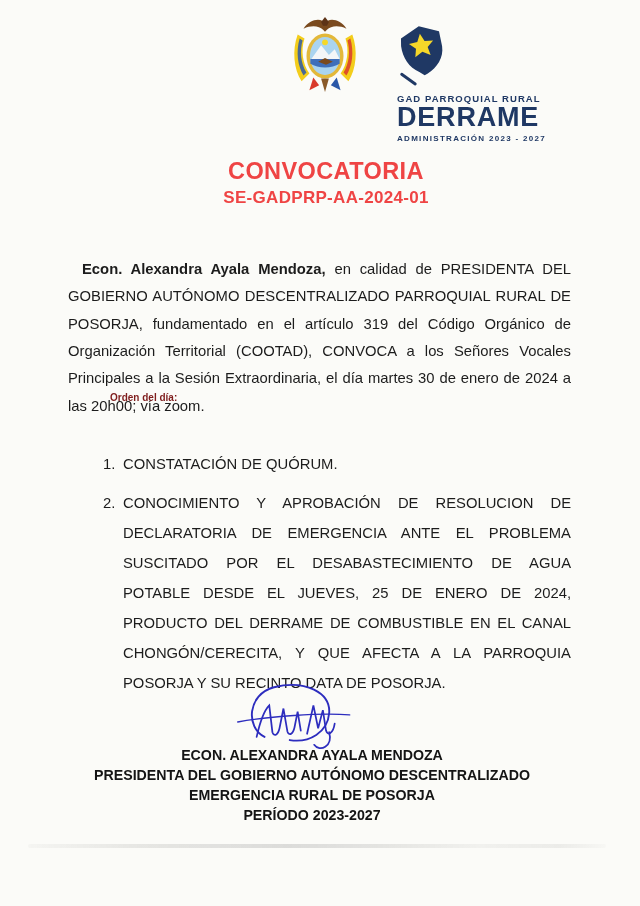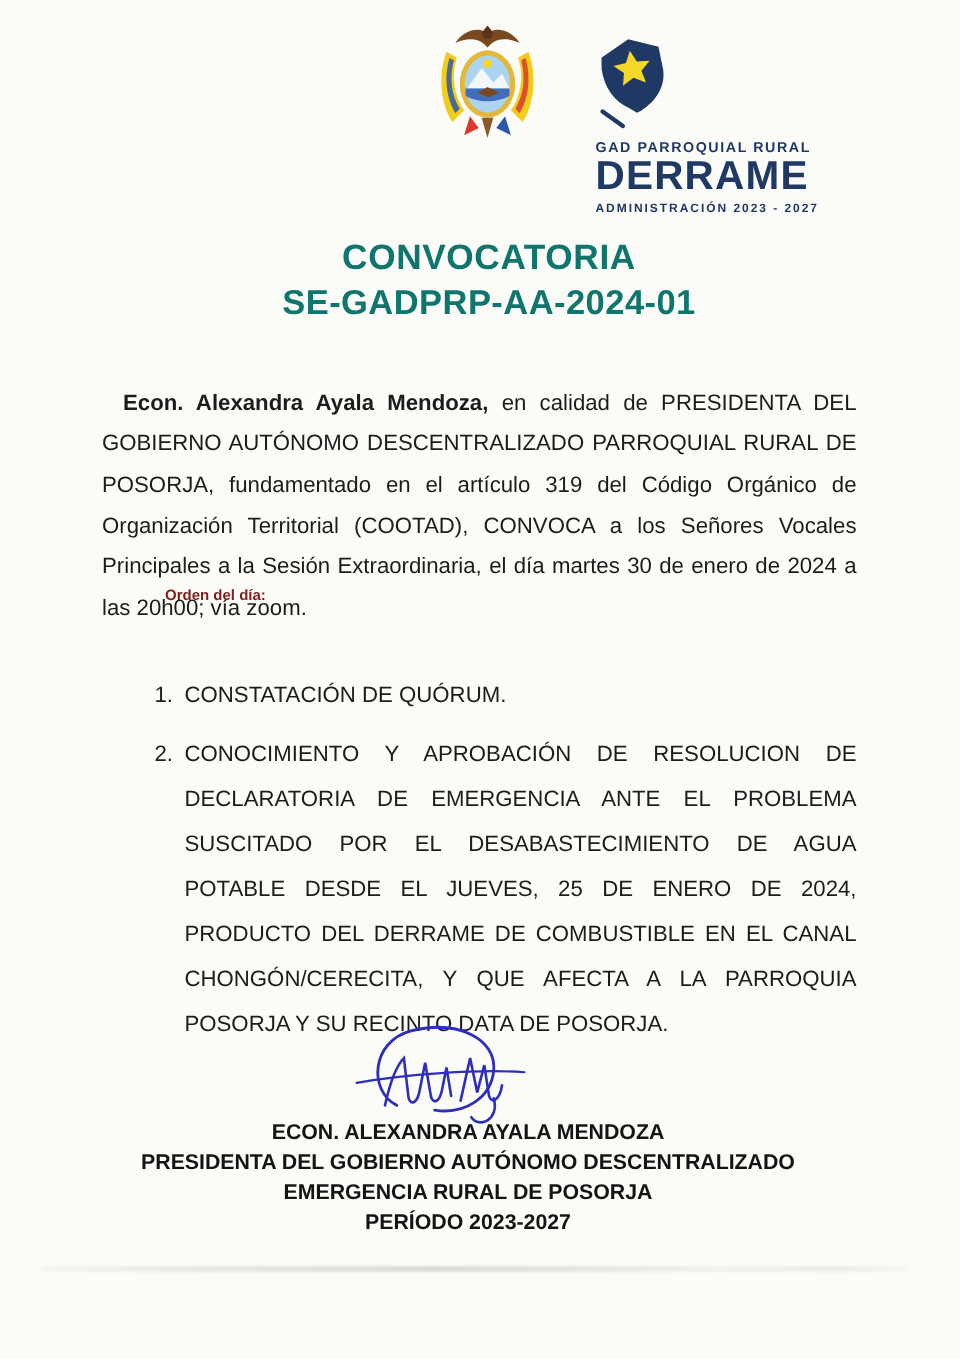--- a/index.html
+++ b/index.html
@@ -17,23 +17,23 @@
   .coat{position:absolute;left:286px;top:14px;width:78px;height:84px;}
   .logo{position:absolute;left:393px;top:22px;display:flex;align-items:flex-start;flex-direction:column;}
   .logo-badge{width:58px;height:64px;flex:0 0 auto;}
   .logo-text{padding-top:7px;margin-left:4px;color:#1f3864;}
   .logo-org{font-size:9.5px;font-weight:bold;letter-spacing:1.05px;white-space:nowrap;}
   .logo-name{font-size:27px;font-weight:800;letter-spacing:0.8px;line-height:1.02;white-space:nowrap;}
   .logo-admin{font-size:8px;font-weight:bold;letter-spacing:1.3px;margin-top:2px;white-space:nowrap;}
   .date-line{position:absolute;top:90px;left:0;right:74px;text-align:right;font-size:15.5px;font-weight:600;color:#161616;}
 
   
-  .title-block{position:absolute;top:158px;left:12px;right:0;text-align:center;color:#0f766e;}
+  .title-block{position:absolute;top:158px;left:12px;right:0;text-align:center;color:#ef4444;}
   .title-main{font-size:23.5px;font-weight:700;letter-spacing:0.4px;}
-  .title-code{font-size:23px;font-weight:600;margin-top:3px;letter-spacing:0.3px;}
+  .title-code{font-size:17px;font-weight:600;margin-top:3px;letter-spacing:0.3px;}
 
   
   .intro{
     position:absolute;top:241px;left:68px;width:503px;
     font-size:14.8px;line-height:27.4px;text-align:justify;text-indent:14px;
     color:#1c1c1c;
   }
   .intro b{font-weight:700;}
 
   

